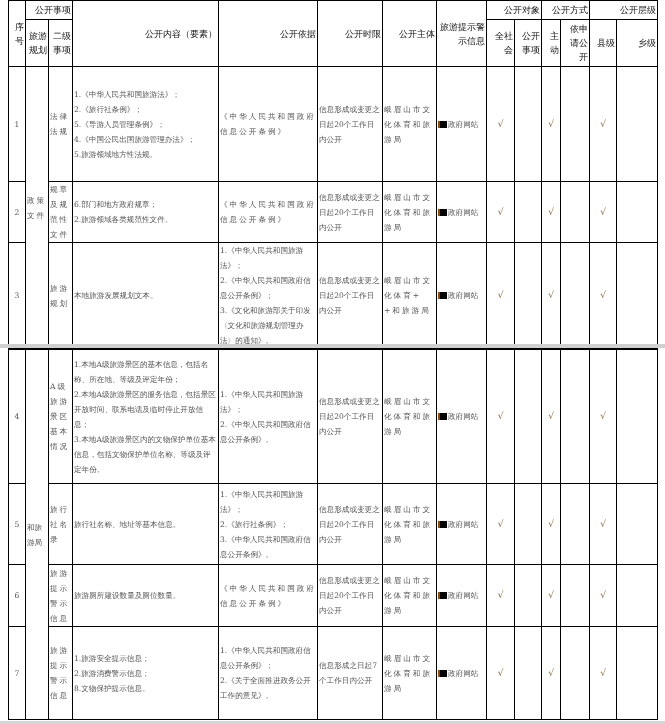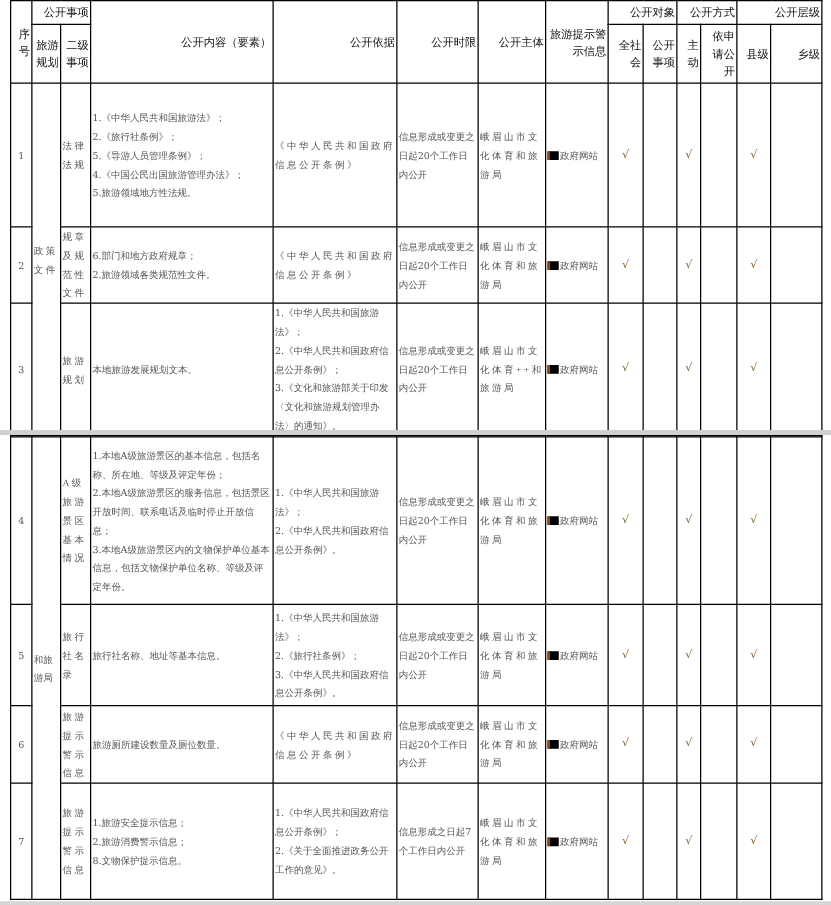--- a/index.html
+++ b/index.html
@@ -15,21 +15,21 @@
   .muted { color: #555; }
   .check { color: #8a6a3a; font-size: 9px; text-align: center; }
   .chan-box { display: inline-block; width: 7px; height: 7px; background: #000;
               border-left: 2px solid #8a4a10; vertical-align: -1px; margin-right: 1px; }
   .gap { position: absolute; left: 0; width: 665px; height: 4px; top: 344px;
          background: #d0d0d0; }
   .gap2 { position: absolute; left: 0; width: 665px; height: 3px; top: 721px; background: #d6d6d6; }
   #frag-top { top: 0; }
   #frag-bottom { top: 349px; }
   .list div { white-space: normal; }
-  .spaced { letter-spacing: 2px; font-family: Liberation Serif, serif; }
+  .spaced { letter-spacing: 2px; }
 </style>
 </head>
 <body>
 
 <table id="frag-top">
   <colgroup>
     <col style="width:17px">
       <col style="width:23px">
       <col style="width:24px">
       <col style="width:146px">

